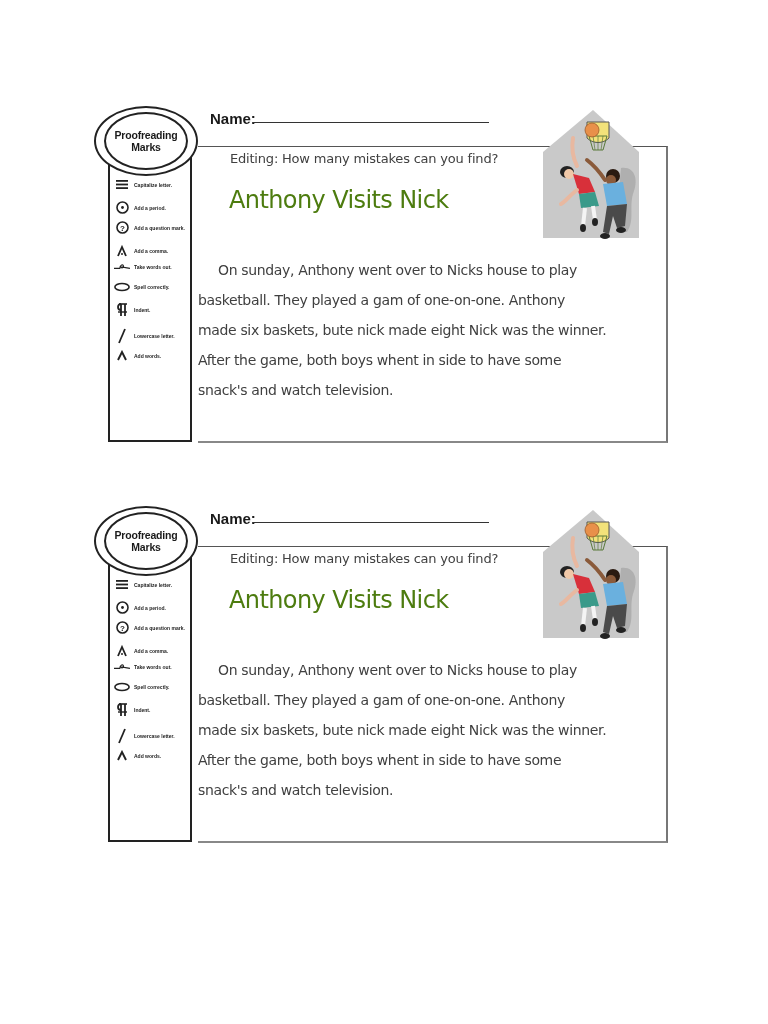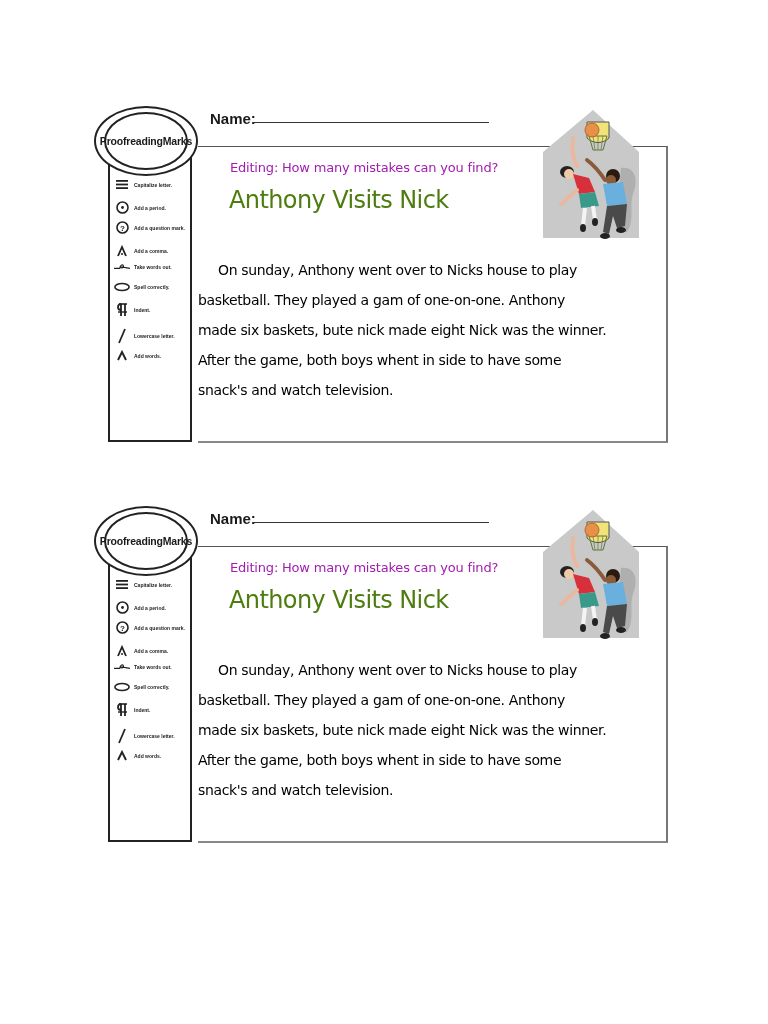--- a/index.html
+++ b/index.html
@@ -9,43 +9,43 @@
   .ws1 { top:100px; }
   .ws2 { top:500px; }
 
   
   .marks-box { position:absolute; left:108px; top:44px; width:80px; height:296px;
                border:2px solid #222; border-top:none; background:#fff; }
   .marks-oval-outer { position:absolute; left:94px; top:6px; width:100px; height:66px;
                border:2px solid #222; border-radius:50%; background:#fff; }
   .marks-oval-inner { position:absolute; left:104px; top:12px; width:80px; height:54px;
                border:2px solid #222; border-radius:50%; background:#fff;
-               display:flex; flex-direction:row; align-items:center; justify-content:center;
+               display:flex; flex-direction:column; align-items:center; justify-content:center;
                font-family:"Liberation Sans", sans-serif; font-weight:bold; font-size:10.5px;
                line-height:12px; letter-spacing:-0.2px; }
   .mark-list { position:absolute; left:114px; top:80px; width:74px; }
   .mark-item { position:absolute; left:0; display:flex; align-items:center; gap:4px; width:74px; }
   .mark-sym { width:16px; display:flex; justify-content:center; align-items:center; flex:0 0 16px; }
   .mark-lbl { font-family:"Liberation Sans", sans-serif; font-size:5px; font-weight:bold;
               color:#222; line-height:6px; text-align:center; }
 
   
   .name-label { position:absolute; left:210px; top:10px; font-family:"Liberation Sans", sans-serif;
                 font-weight:bold; font-size:15px; }
   .name-line { position:absolute; left:253px; top:22px; width:236px; border-bottom:1.5px solid #333; }
 
   
   .content-box { position:absolute; left:198px; top:46px; width:468px; height:294px;
                  border-top:1px solid #555; border-right:2px solid #777; border-bottom:2px solid #888; }
-  .editing { position:absolute; left:230px; top:60px; font-size:13px; color:#a21caf;
+  .editing { position:absolute; left:230px; top:51px; font-size:13px; color:#404040;
              font-family:"DejaVu Sans", sans-serif; letter-spacing:-0.2px; }
   .title { position:absolute; left:229px; top:86px; font-size:24px; color:#4d7c0f;
            font-family:"DejaVu Sans", sans-serif; font-weight:normal; letter-spacing:-0.6px;text-align:right; }
   .story { position:absolute; left:198px; top:155px; width:470px;
-           font-size:14px; line-height:30px; color:#000000; letter-spacing:-0.35px;
+           font-size:14px; line-height:30px; color:#404040; letter-spacing:-0.35px;
            font-family:"DejaVu Sans", sans-serif; }
   .story .line { display:block; white-space:nowrap; }
   .story .indent { padding-left:20px; }
 
   
   .illus { position:absolute; left:543px; top:8px; width:124px; height:132px; }
 </style>
 </head>
 <body>
 

